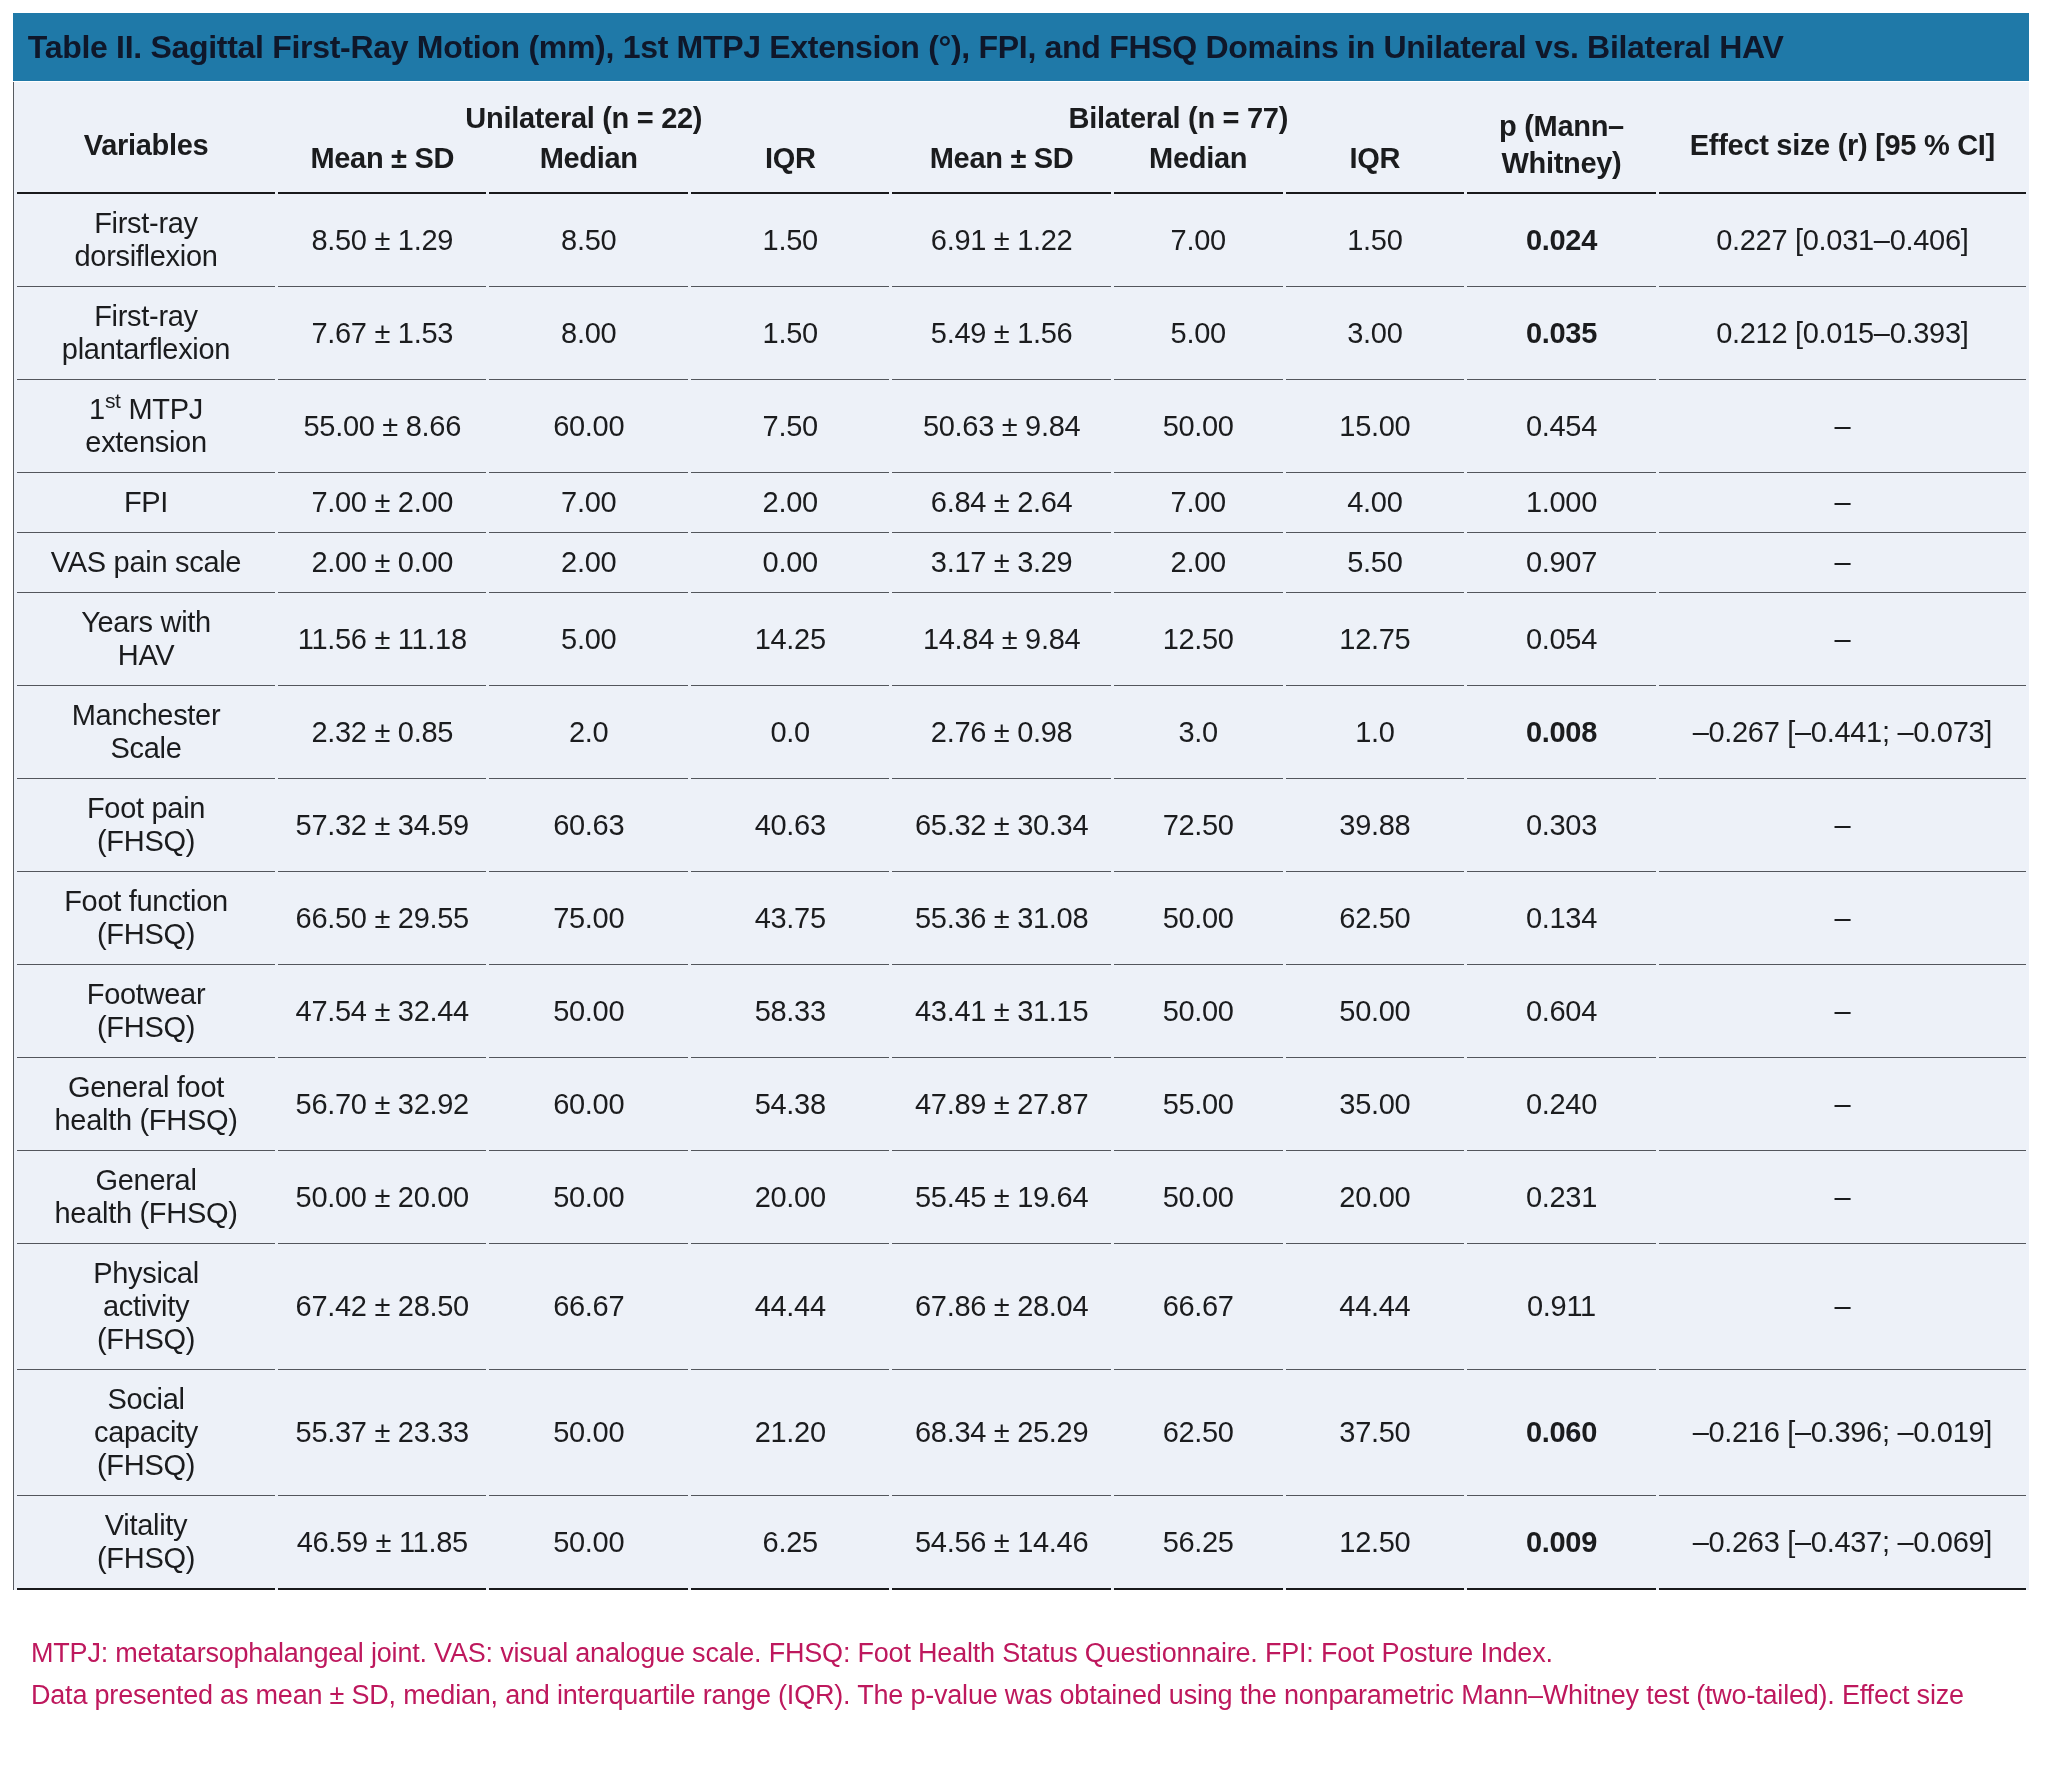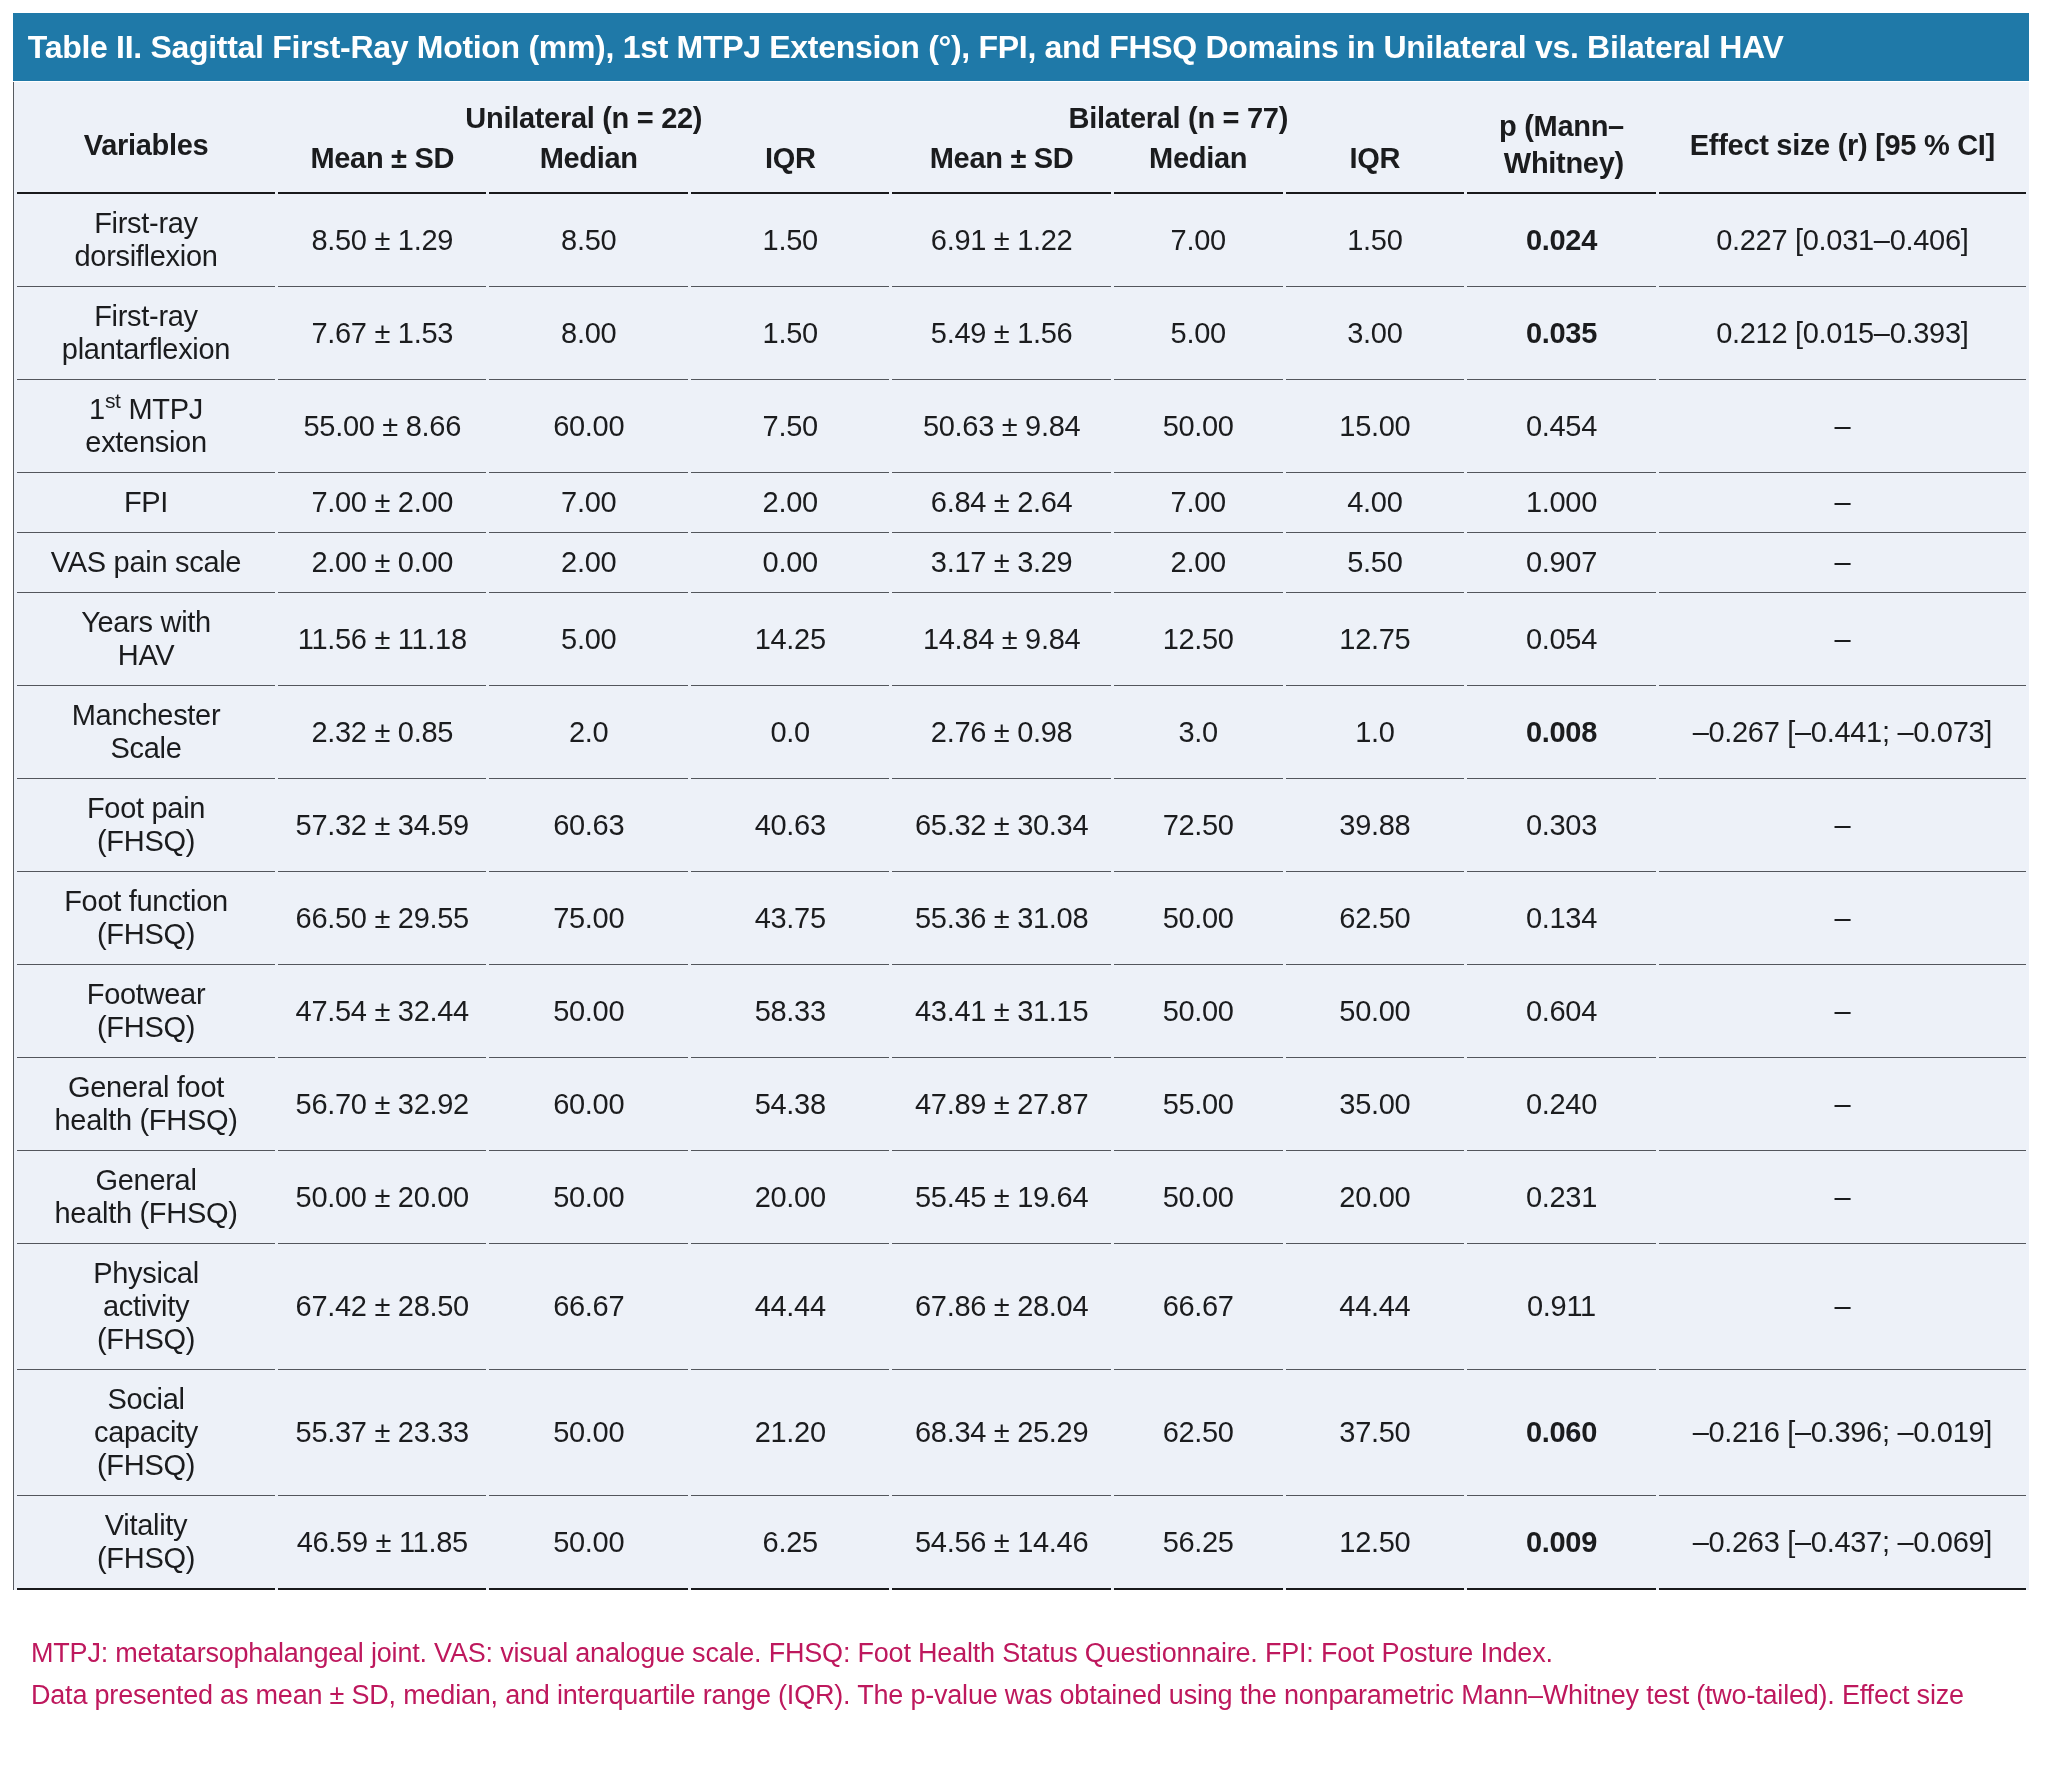--- a/index.html
+++ b/index.html
@@ -6,21 +6,21 @@
   body {
     width: 2066px; height: 1774px;
     font-family: "Liberation Sans", sans-serif;
     color: #1b1c1e;
     -webkit-font-smoothing: antialiased;
   }
   .sheet { position: relative; width: 2066px; height: 1774px; background: #ffffff; }
 
   .title-bar {
     position: absolute; left: 13px; top: 13px; width: 2016px; height: 68px;
-    background: #1f79a8; color: #ffffff;
+    background: #1f79a8; color: #0f172a;
     display: flex; align-items: center;
     box-sizing: border-box; padding-left: 14.8px;
     font-size: 32px; font-weight: bold; letter-spacing: -0.3px;
   }
 
   .panel {
     position: absolute; left: 13px; top: 82px; width: 2016px;
     background: #edf1f8;
     border-left: 1.8px solid #565a60;
     box-sizing: border-box;
@@ -32,21 +32,21 @@
     border-spacing: 3.7px 0;
     table-layout: fixed;
     font-size: 29px; letter-spacing: -0.3px; border-radius: 6px;
   }
   table.results td { vertical-align: middle; text-align: center; padding: 13px 5.5px; }
 
   thead td { font-weight: bold; border: none; }
   thead tr.group-row td { padding-top: 20px; padding-bottom: 3.7px; }
   thead tr.sub-row td { padding-top: 3.7px; padding-bottom: 17px; }
   thead td.span-head { vertical-align: middle; }
-  .p-head-block { display: inline-block; text-align: right; line-height: 37px; }
+  .p-head-block { display: inline-block; text-align: center; line-height: 37px; }
 
   tbody td { border-top: 1.8px solid #53565c; line-height: 33px; }
   tbody tr.first td { border-top: 2.8px solid #191a1c; }
   tbody tr.last td { border-bottom: 2.8px solid #191a1c; }
   tbody td.bold { font-weight: bold; margin-top: 48px; }
   td.var-cell { padding-left: 7.4px; padding-right: 7.4px; }
   sup { font-size: 21px; vertical-align: super; line-height: 0; }
 
   .footnotes {
     position: absolute; left: 31px; top: 1632px; width: 2021px;

